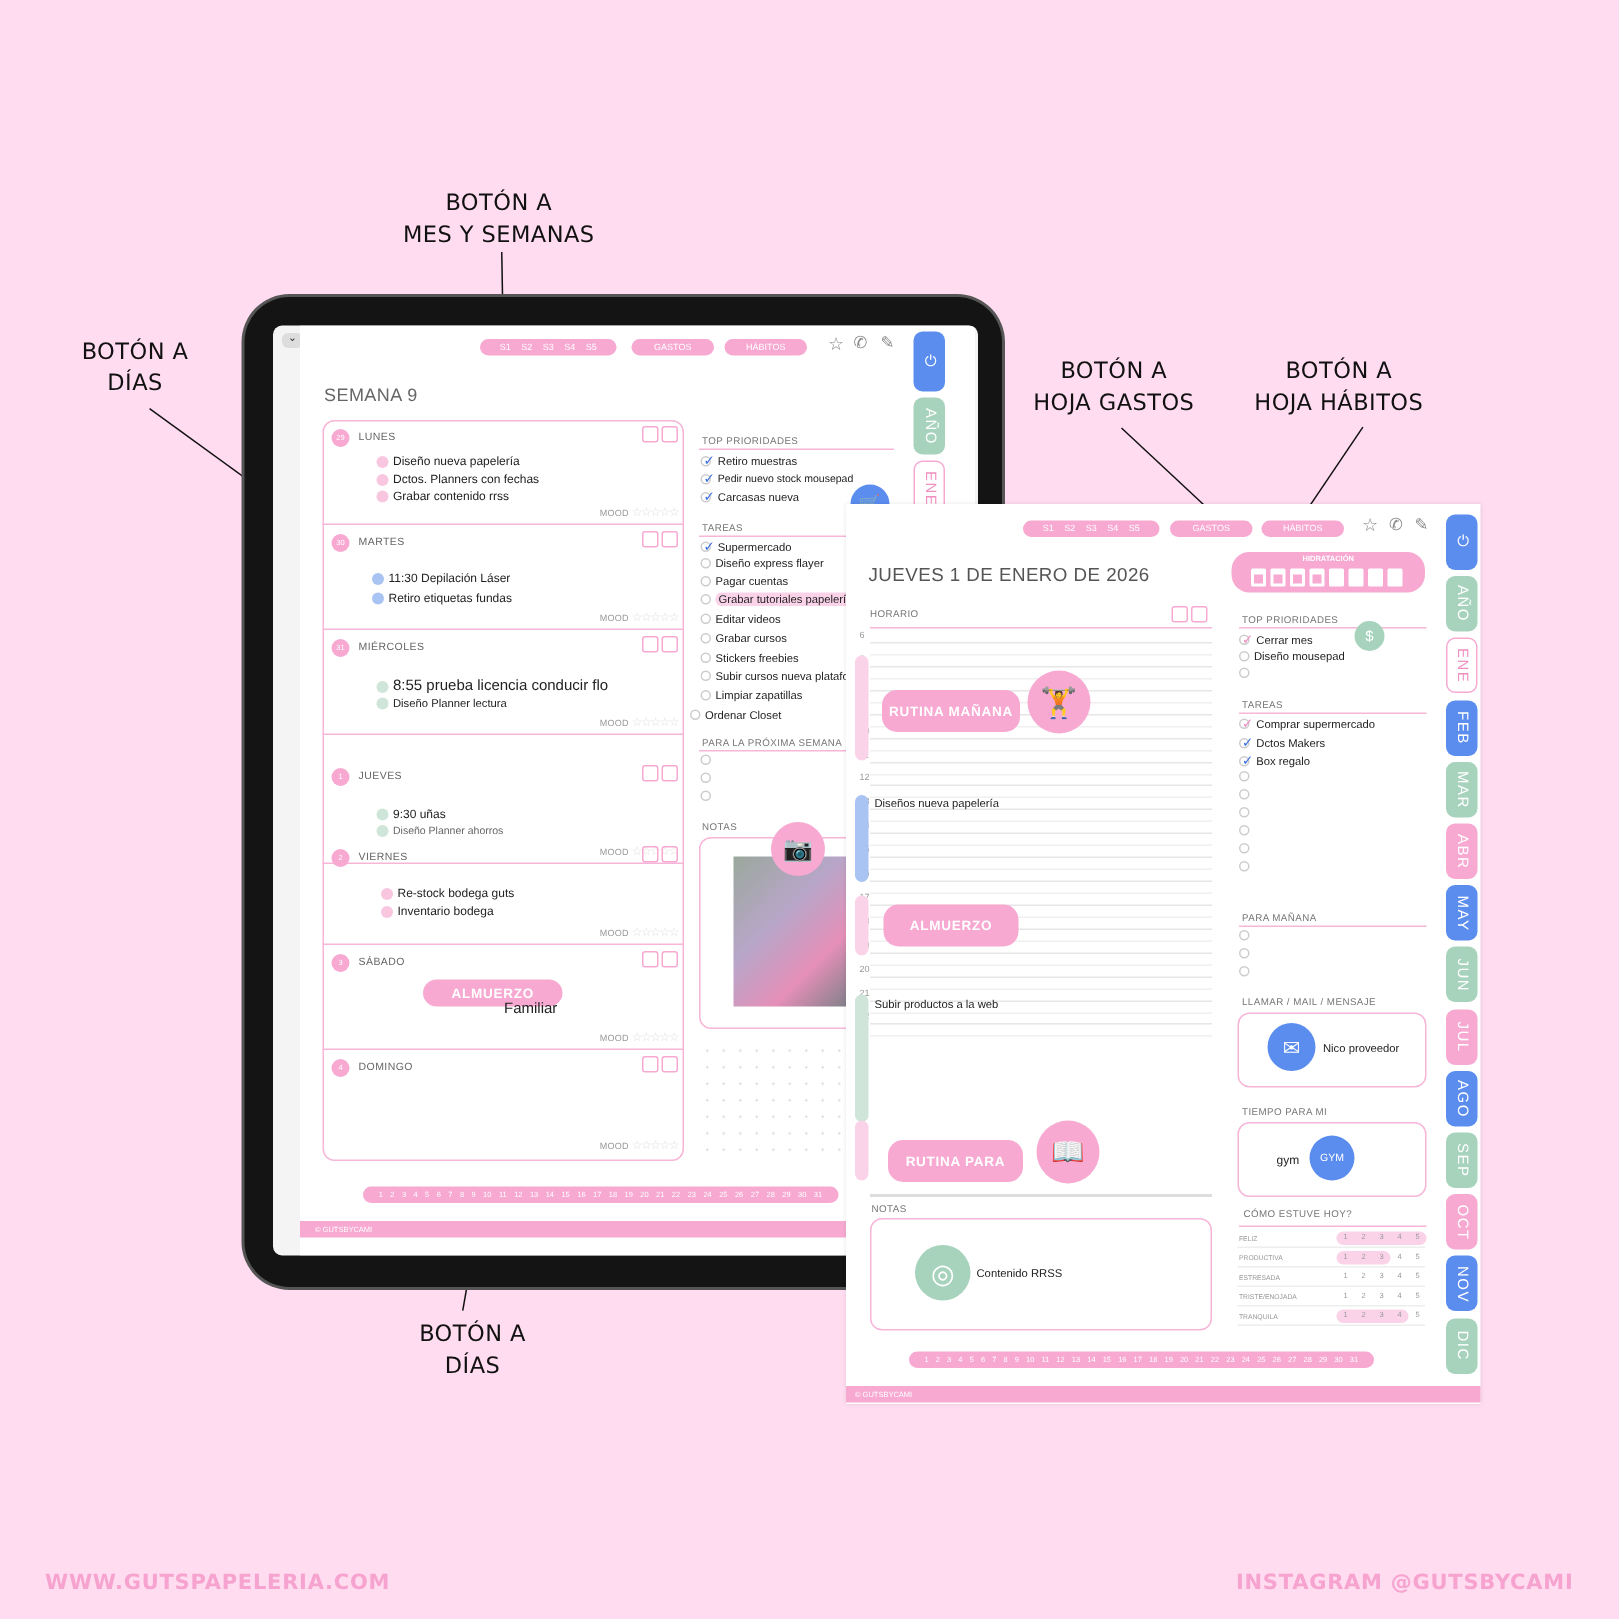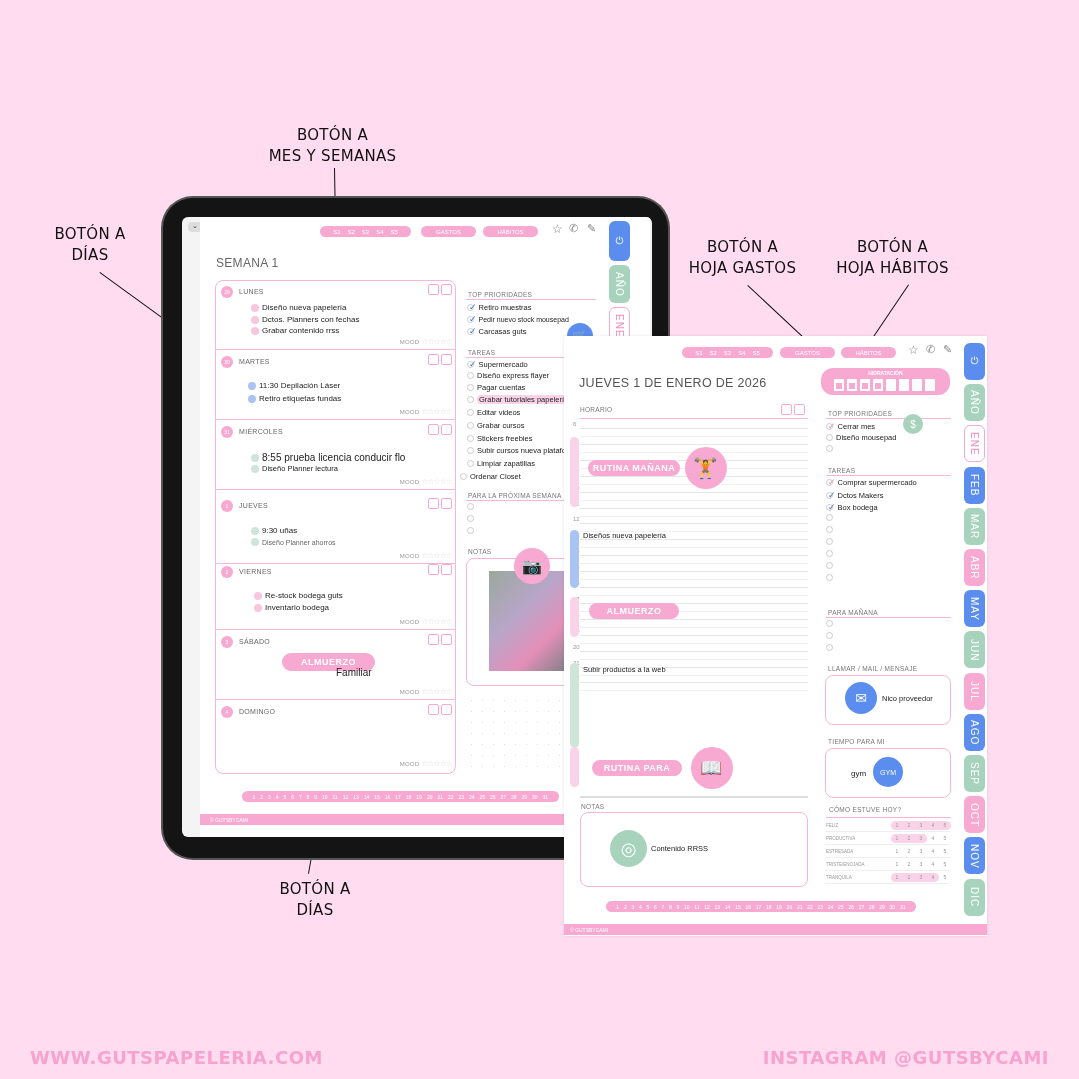--- a/index.html
+++ b/index.html
@@ -1,20 +1,20 @@
 <!DOCTYPE html>
 <html><head>
 <meta charset="utf-8">
 <style>
 *{box-sizing:border-box;margin:0;padding:0}
 body{width:1079px;height:1079px;background:#ffdcf0;font-family:"Liberation Sans",sans-serif;position:relative;overflow:hidden;color:#333}
 .abs{position:absolute}
 .callout{position:absolute;text-align:center;font-family:"DejaVu Sans",sans-serif;font-size:15px;line-height:21px;color:#111;letter-spacing:.3px}
 .line{position:absolute;height:1.2px;background:#111;transform-origin:0 0}
-.footer-text{position:absolute;top:1047px;font-family:"DejaVu Sans",sans-serif;font-weight:bold;font-size:18px;color:#f7a3cf;letter-spacing:.5px}
+.footer-text{position:absolute;top:1047px;font-family:"DejaVu Sans",sans-serif;font-weight:bold;font-size:14px;color:#f7a3cf;letter-spacing:.5px}
 
 .tablet{position:absolute;left:163px;top:198px;width:505px;height:660px;background:#141414;border-radius:30px;box-shadow:0 0 0 2px #555}
 .screen{position:absolute;left:182px;top:217px;width:470px;height:620px;background:#f4f4f4;overflow:hidden;border-radius:6px}
 .page{position:absolute;background:#fff}
 .pill{position:absolute;background:#f7a9d2;border-radius:10px;color:#fff;font-size:6px;display:flex;align-items:center;justify-content:center;gap:7px}
 .pill span{color:#fff}
 .tab{position:absolute;width:21px;border-radius:6px;color:#fff;font-size:10px;display:flex;align-items:center;justify-content:center;writing-mode:vertical-rl;letter-spacing:1px}
 .blue{background:#5b8def}.green{background:#a7d3bd}.pink{background:#f7a9d2}.wpink{background:#fff;border:1.5px solid #f7a9d2;color:#f090c0 !important}
 .daybox{position:absolute;left:215px;width:241px;height:70px;border-bottom:1.5px solid #f7b5d8}
 .daynum{position:absolute;left:6px;top:6px;width:12px;height:12px;border-radius:50%;background:#f7a9d2;color:#fff;font-size:5px;display:flex;align-items:center;justify-content:center}
@@ -27,21 +27,21 @@
 .dot{width:8px;height:8px;border-radius:50%;display:inline-block}
 .sectlabel{position:absolute;font-size:6.5px;color:#777;letter-spacing:.3px}
 .rule{position:absolute;height:1px;background:#f7b5d8}
 .chk{position:absolute;font-size:7.5px;color:#222;display:flex;align-items:center;gap:3px;white-space:nowrap}
 .circ{width:7px;height:7px;border-radius:50%;border:1px solid #ccc;display:inline-block;flex-shrink:0}
 .tick{color:#3a6fe0;font-size:9px;margin-left:-8px;margin-right:-1px}
 .tickp{color:#f08cc4;font-size:9px;margin-left:-8px;margin-right:-1px}
 .hr{position:absolute;height:1px;background:#e6e6e6}
 .hour{position:absolute;font-size:6px;color:#999}
 .band{position:absolute;width:9px;border-radius:5px}
-.bigpill{position:absolute;height:16px;background:#f7a9d2;border-radius:10px;color:#fff;font-weight:bold;font-size:9px;display:flex;align-items:center;justify-content:center;letter-spacing:.5px}
+.bigpill{position:absolute;height:28px;background:#f7a9d2;border-radius:10px;color:#fff;font-weight:bold;font-size:9px;display:flex;align-items:center;justify-content:center;letter-spacing:.5px}
 .circicon{position:absolute;border-radius:50%;display:flex;align-items:center;justify-content:center;color:#fff}
 .box{position:absolute;border:1.5px solid #f7b5d8;border-radius:8px;background:#fff}
 .mrow{position:absolute;left:825px;width:125px;height:13px;border-bottom:1px solid #eee;font-size:4.5px;color:#999}
 .mrow .lbl{position:absolute;left:1px;top:4px}
 .mrow .nums{position:absolute;left:66px;top:2px;display:flex}
 .mrow .nums span{width:12px;text-align:center;font-size:5px;color:#999;line-height:9px}
 </style>
 </head>
 <body>
 
@@ -80,21 +80,21 @@
 <div class="abs" style="left:569px;top:222px;font-size:11px;color:#888">✆</div>
 <div class="abs" style="left:587px;top:222px;font-size:11px;color:#888">✎</div>
 <div class="tab blue" style="left:609px;top:221px;height:40px">⏻</div>
 <div class="tab green" style="left:609px;top:265px;height:38px">
     <span>AÑO</span>
   </div>
 <div class="tab wpink" style="left:609px;top:307px;height:38px">
     <span>ENE</span>
   </div>
 
-<div class="abs" style="left:216px;top:256px;font-size:12px;color:#666;letter-spacing:.3px">SEMANA 1</div>
+<div class="abs" style="left:216px;top:256px;font-size:12px;color:#666;letter-spacing:.3px">SEMANA 9</div>
 
 <div class="abs" style="left:215px;top:280px;width:241px;height:494px;border:1.5px solid #f7b5d8;border-radius:8px"></div>
 
 <div class="daybox" style="top:280px">
   <div class="daynum">29</div>
   <div class="dayname">LUNES</div>
   <div class="calicons">
       <div class="calicon"></div>
       <div class="calicon"></div>
     </div>
@@ -139,21 +139,21 @@
   <div class="item" style="top:32px;font-size:10px">
       <span class="dot" style="background:#cfe5d9"></span>
       <span>8:55 prueba licencia conducir flo</span>
     </div>
   <div class="item" style="top:44px;font-size:7.5px">
       <span class="dot" style="background:#cfe5d9"></span>
       <span>Diseño Planner lectura</span>
     </div>
   <div class="mood"><span>MOOD</span> <b>☆☆☆☆☆</b></div>
 </div>
-<div class="daybox" style="top:494px">
+<div class="daybox" style="top:506px">
   <div class="daynum">1</div>
   <div class="dayname">JUEVES</div>
   <div class="calicons">
       <div class="calicon"></div>
       <div class="calicon"></div>
     </div>
   <div class="item" style="top:32px">
       <span class="dot" style="background:#cfe5d9"></span>
       <span>9:30 uñas</span>
     </div>
@@ -209,21 +209,21 @@
     <span>Retiro muestras</span>
   </div>
 <div class="chk" style="left:467px;top:314px;font-size:7px">
     <span class="circ"></span>
     <span class="tick">✓</span>
     <span>Pedir nuevo stock mousepad</span>
   </div>
 <div class="chk" style="left:467px;top:326px">
     <span class="circ"></span>
     <span class="tick">✓</span>
-    <span>Carcasas guts</span>
+    <span>Carcasas nueva</span>
   </div>
 <div class="circicon" style="left:567px;top:323px;width:26px;height:26px;background:#5b8def;font-size:12px">🛒</div>
 
 <div class="sectlabel" style="left:468px;top:349px">TAREAS</div>
 <div class="rule" style="left:466px;top:357px;width:100px"></div>
 <div class="chk" style="left:467px;top:359px">
     <span class="circ"></span>
     <span class="tick">✓</span>
     <span>Supermercado</span>
   </div>
@@ -460,21 +460,21 @@
     <span>Comprar supermercado</span>
   </div>
 <div class="chk" style="left:826px;top:490px">
     <span class="circ"></span>
     <span class="tick">✓</span>
     <span>Dctos Makers</span>
   </div>
 <div class="chk" style="left:826px;top:502px">
     <span class="circ"></span>
     <span class="tick">✓</span>
-    <span>Box bodega</span>
+    <span>Box regalo</span>
   </div>
 <div class="chk" style="left:826px;top:514px">
     <span class="circ"></span>
   </div>
 <div class="chk" style="left:826px;top:526px">
     <span class="circ"></span>
   </div>
 <div class="chk" style="left:826px;top:538px">
     <span class="circ"></span>
   </div>

